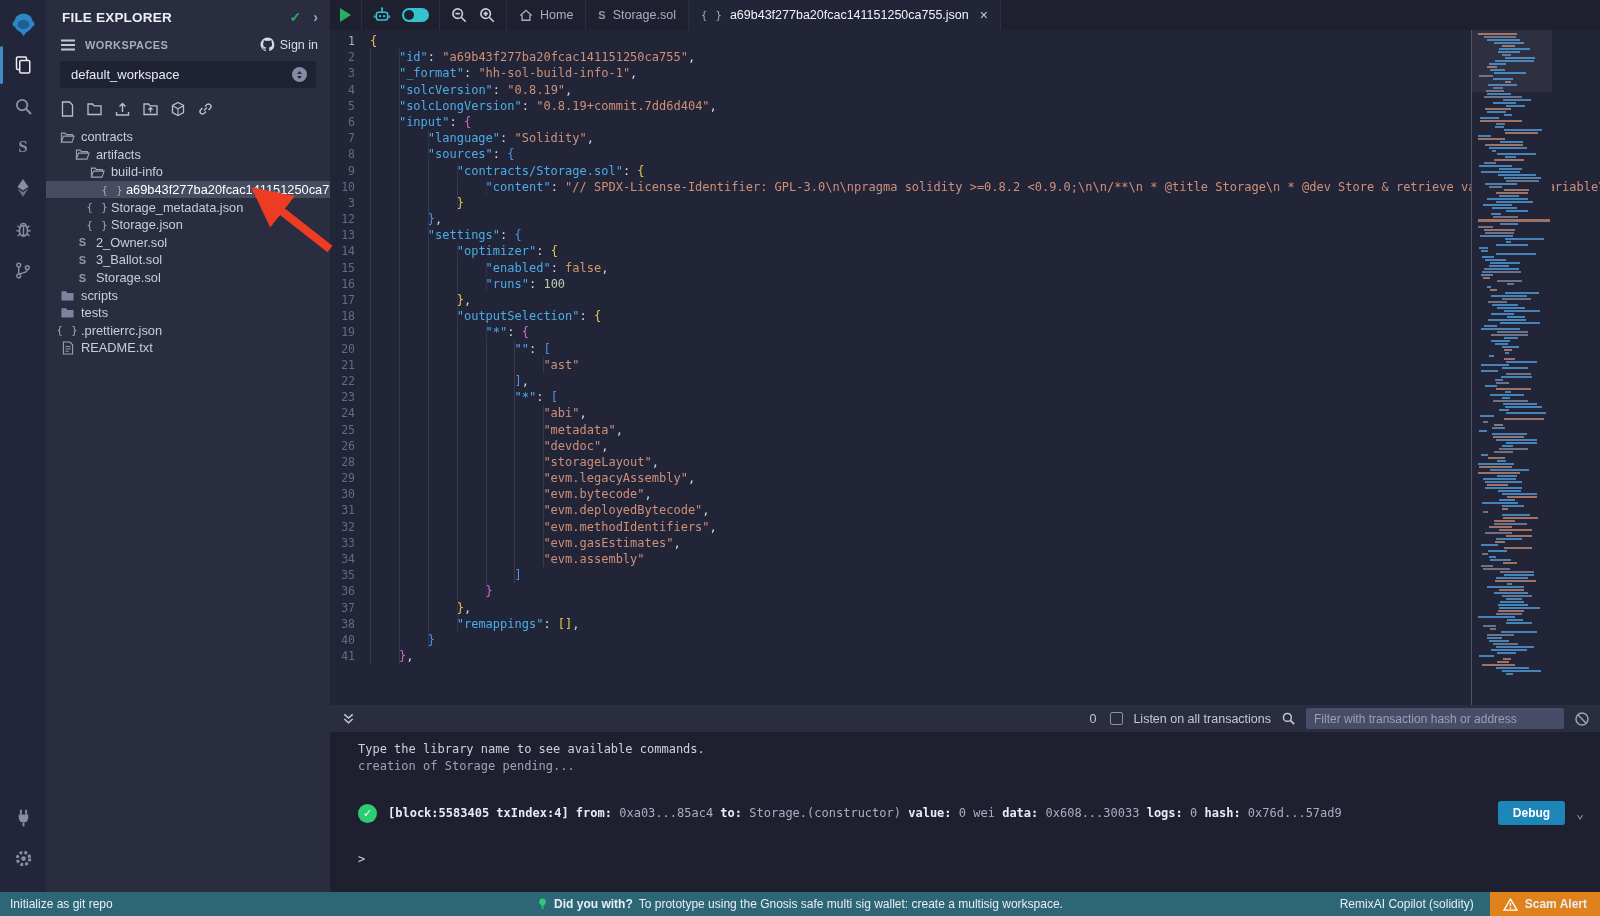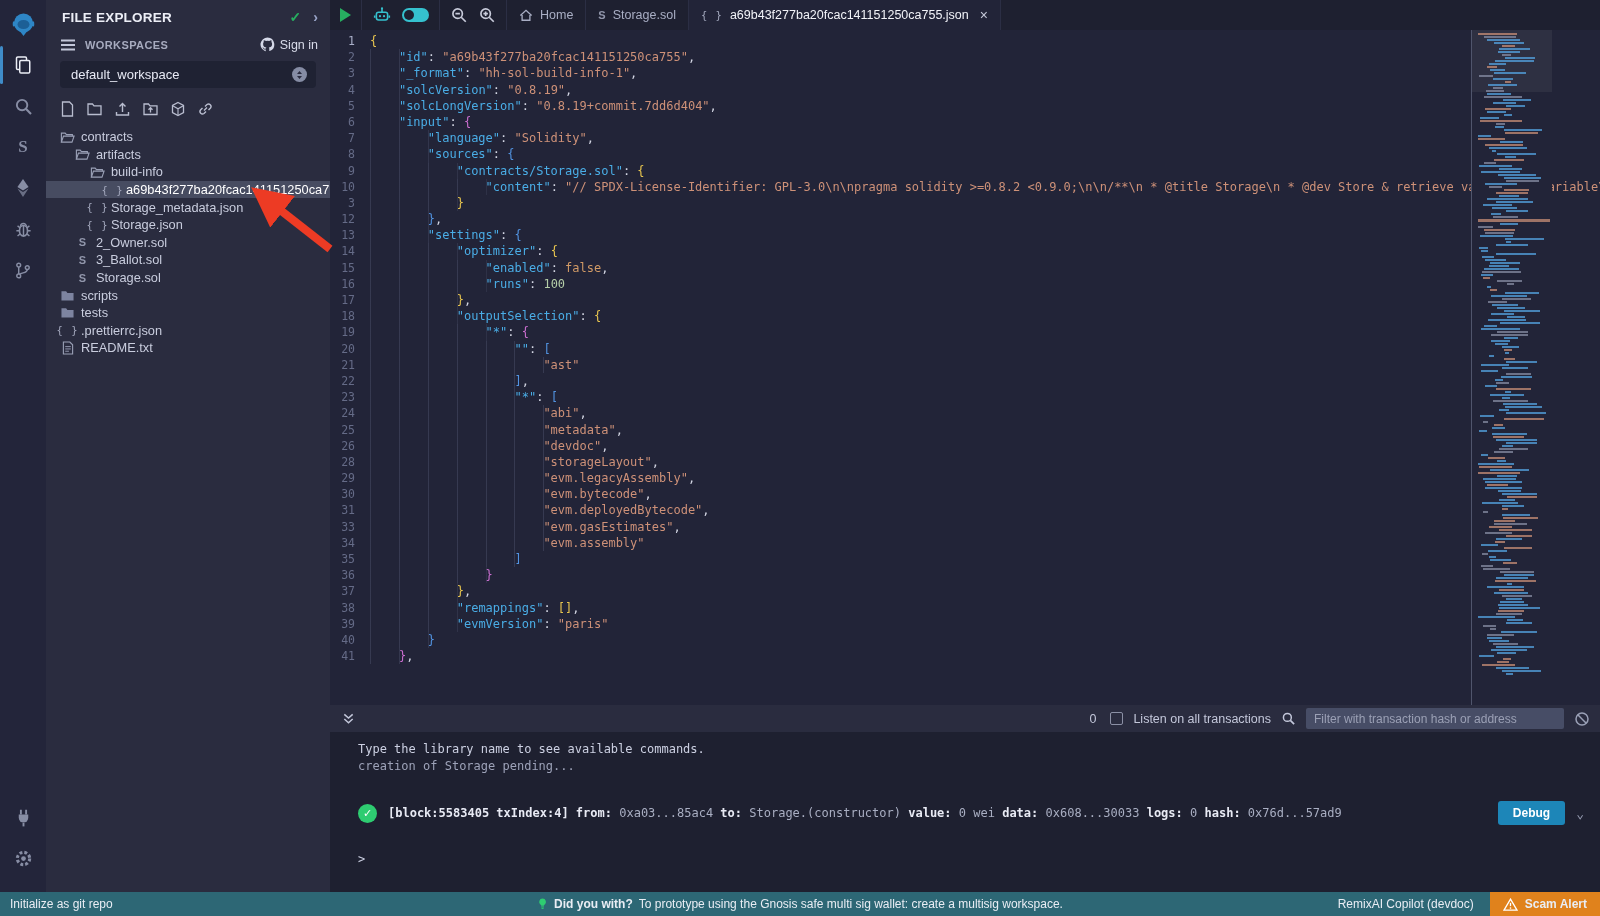--- a/index.html
+++ b/index.html
@@ -478,20 +478,24 @@
           </div>
           <div class="code-line">
             <span class="ln">30</span>
             <span class="lc" style="background-image: repeating-linear-gradient(to right, rgba(160, 170, 210, 0.16) 0px, rgba(160, 170, 210, 0.16) 1px, transparent 1px, transparent 28.9px); background-size: 174.4px 100%;"><span>                        </span><span class="tk-s">"evm.bytecode"</span><span class="tk-p">,</span></span>
           </div>
           <div class="code-line">
             <span class="ln">31</span>
             <span class="lc" style="background-image: repeating-linear-gradient(to right, rgba(160, 170, 210, 0.16) 0px, rgba(160, 170, 210, 0.16) 1px, transparent 1px, transparent 28.9px); background-size: 174.4px 100%;"><span>                        </span><span class="tk-s">"evm.deployedBytecode"</span><span class="tk-p">,</span></span>
           </div>
           <div class="code-line">
+            <span class="ln">32</span>
+            <span class="lc" style="background-image: repeating-linear-gradient(to right, rgba(160, 170, 210, 0.16) 0px, rgba(160, 170, 210, 0.16) 1px, transparent 1px, transparent 28.9px); background-size: 174.4px 100%;"><span>                        </span><span class="tk-s">"evm.methodIdentifiers"</span><span class="tk-p">,</span></span>
+          </div>
+          <div class="code-line">
             <span class="ln">33</span>
             <span class="lc" style="background-image: repeating-linear-gradient(to right, rgba(160, 170, 210, 0.16) 0px, rgba(160, 170, 210, 0.16) 1px, transparent 1px, transparent 28.9px); background-size: 174.4px 100%;"><span>                        </span><span class="tk-s">"evm.gasEstimates"</span><span class="tk-p">,</span></span>
           </div>
           <div class="code-line">
             <span class="ln">34</span>
             <span class="lc" style="background-image: repeating-linear-gradient(to right, rgba(160, 170, 210, 0.16) 0px, rgba(160, 170, 210, 0.16) 1px, transparent 1px, transparent 28.9px); background-size: 174.4px 100%;"><span>                        </span><span class="tk-s">"evm.assembly"</span></span>
           </div>
           <div class="code-line">
             <span class="ln">35</span>
             <span class="lc" style="background-image: repeating-linear-gradient(to right, rgba(160, 170, 210, 0.16) 0px, rgba(160, 170, 210, 0.16) 1px, transparent 1px, transparent 28.9px); background-size: 145.5px 100%;"><span>                    </span><span class="tk-b">]</span></span>
@@ -500,24 +504,20 @@
             <span class="ln">36</span>
             <span class="lc" style="background-image: repeating-linear-gradient(to right, rgba(160, 170, 210, 0.16) 0px, rgba(160, 170, 210, 0.16) 1px, transparent 1px, transparent 28.9px); background-size: 116.6px 100%;"><span>                </span><span class="tk-m">}</span></span>
           </div>
           <div class="code-line">
             <span class="ln">37</span>
             <span class="lc" style="background-image: repeating-linear-gradient(to right, rgba(160, 170, 210, 0.16) 0px, rgba(160, 170, 210, 0.16) 1px, transparent 1px, transparent 28.9px); background-size: 87.7px 100%;"><span>            </span><span class="tk-y">}</span><span class="tk-p">,</span></span>
           </div>
           <div class="code-line">
             <span class="ln">38</span>
             <span class="lc" style="background-image: repeating-linear-gradient(to right, rgba(160, 170, 210, 0.16) 0px, rgba(160, 170, 210, 0.16) 1px, transparent 1px, transparent 28.9px); background-size: 87.7px 100%;"><span>            </span><span class="tk-k">"remappings"</span><span class="tk-p">: </span><span class="tk-y">[]</span><span class="tk-p">,</span></span>
-          </div>
-          <div class="code-line">
-            <span class="ln">39</span>
-            <span class="lc" style="background-image: repeating-linear-gradient(to right, rgba(160, 170, 210, 0.16) 0px, rgba(160, 170, 210, 0.16) 1px, transparent 1px, transparent 28.9px); background-size: 87.7px 100%;"><span>            </span><span class="tk-k">"evmVersion"</span><span class="tk-p">: </span><span class="tk-s">"paris"</span></span>
           </div>
           <div class="code-line">
             <span class="ln">40</span>
             <span class="lc" style="background-image: repeating-linear-gradient(to right, rgba(160, 170, 210, 0.16) 0px, rgba(160, 170, 210, 0.16) 1px, transparent 1px, transparent 28.9px); background-size: 58.8px 100%;"><span>        </span><span class="tk-b">}</span></span>
           </div>
           <div class="code-line">
             <span class="ln">41</span>
             <span class="lc" style="background-image: repeating-linear-gradient(to right, rgba(160, 170, 210, 0.16) 0px, rgba(160, 170, 210, 0.16) 1px, transparent 1px, transparent 28.9px); background-size: 29.9px 100%;"><span>    </span><span class="tk-m">}</span><span class="tk-p">,</span></span>
           </div>
         </div>
@@ -780,21 +780,21 @@
   <span class="sb-center">
     <svg width="11" height="14" viewBox="0 0 16 18">
         <path d="M8 1a5 5 0 0 1 2.8 9.1c-.5.4-.8 1-.8 1.5H6c0-.5-.3-1.1-.8-1.5A5 5 0 0 1 8 1z" fill="#2ecc71"></path>
         <rect x="6" y="12.5" width="4" height="1.5" fill="#2ecc71"></rect>
         <rect x="6.5" y="14.7" width="3" height="1.4" fill="#2ecc71"></rect>
       </svg>
     <b>Did you with?</b>
     <span>To prototype using the Gnosis safe multi sig wallet: create a multisig workspace.</span>
   </span>
   <span class="sb-right">
-    <span>RemixAI Copilot (devdoc)</span>
+    <span>RemixAI Copilot (solidity)</span>
     <span class="scam">
       <svg width="15" height="13" viewBox="0 0 16 14">
           <path d="M8 1.2L15 13H1z" fill="none" stroke="#fff" stroke-width="1.4"></path>
           <path d="M8 5.2v3.6" stroke="#fff" stroke-width="1.4"></path>
           <circle cx="8" cy="10.8" r=".9" fill="#fff"></circle>
         </svg>
       <span>Scam Alert</span>
     </span>
   </span>
 </div>

